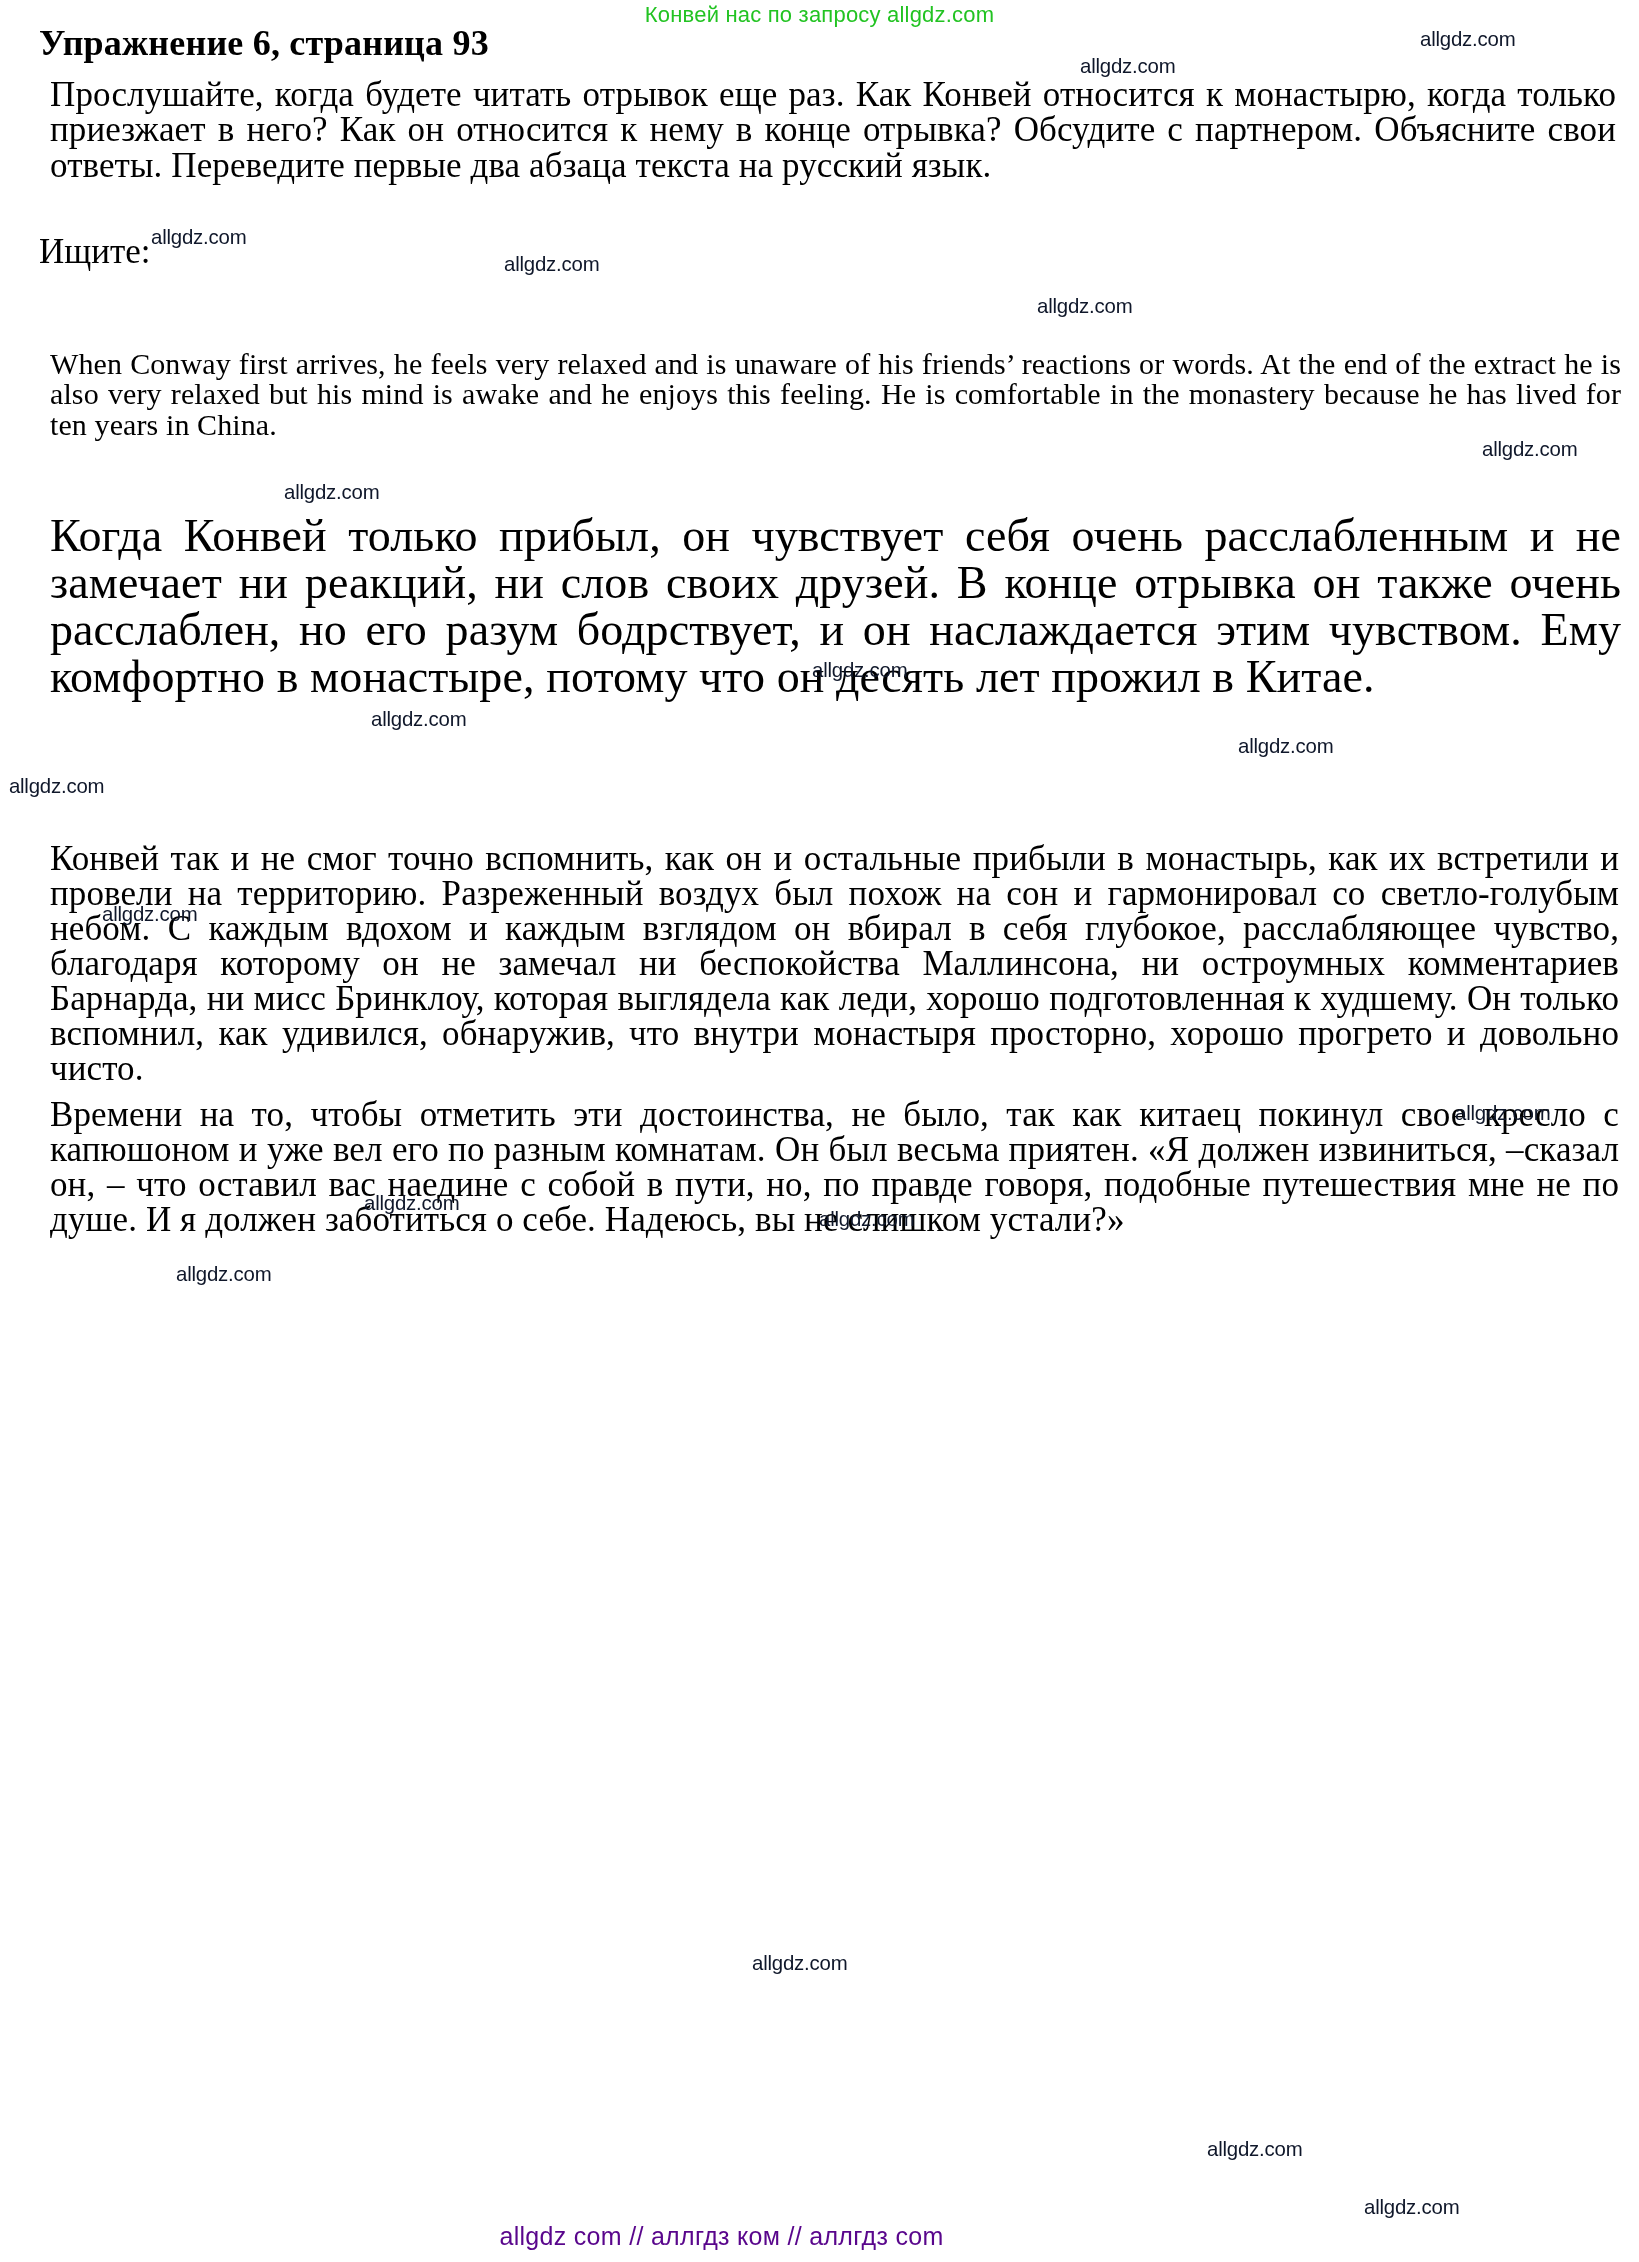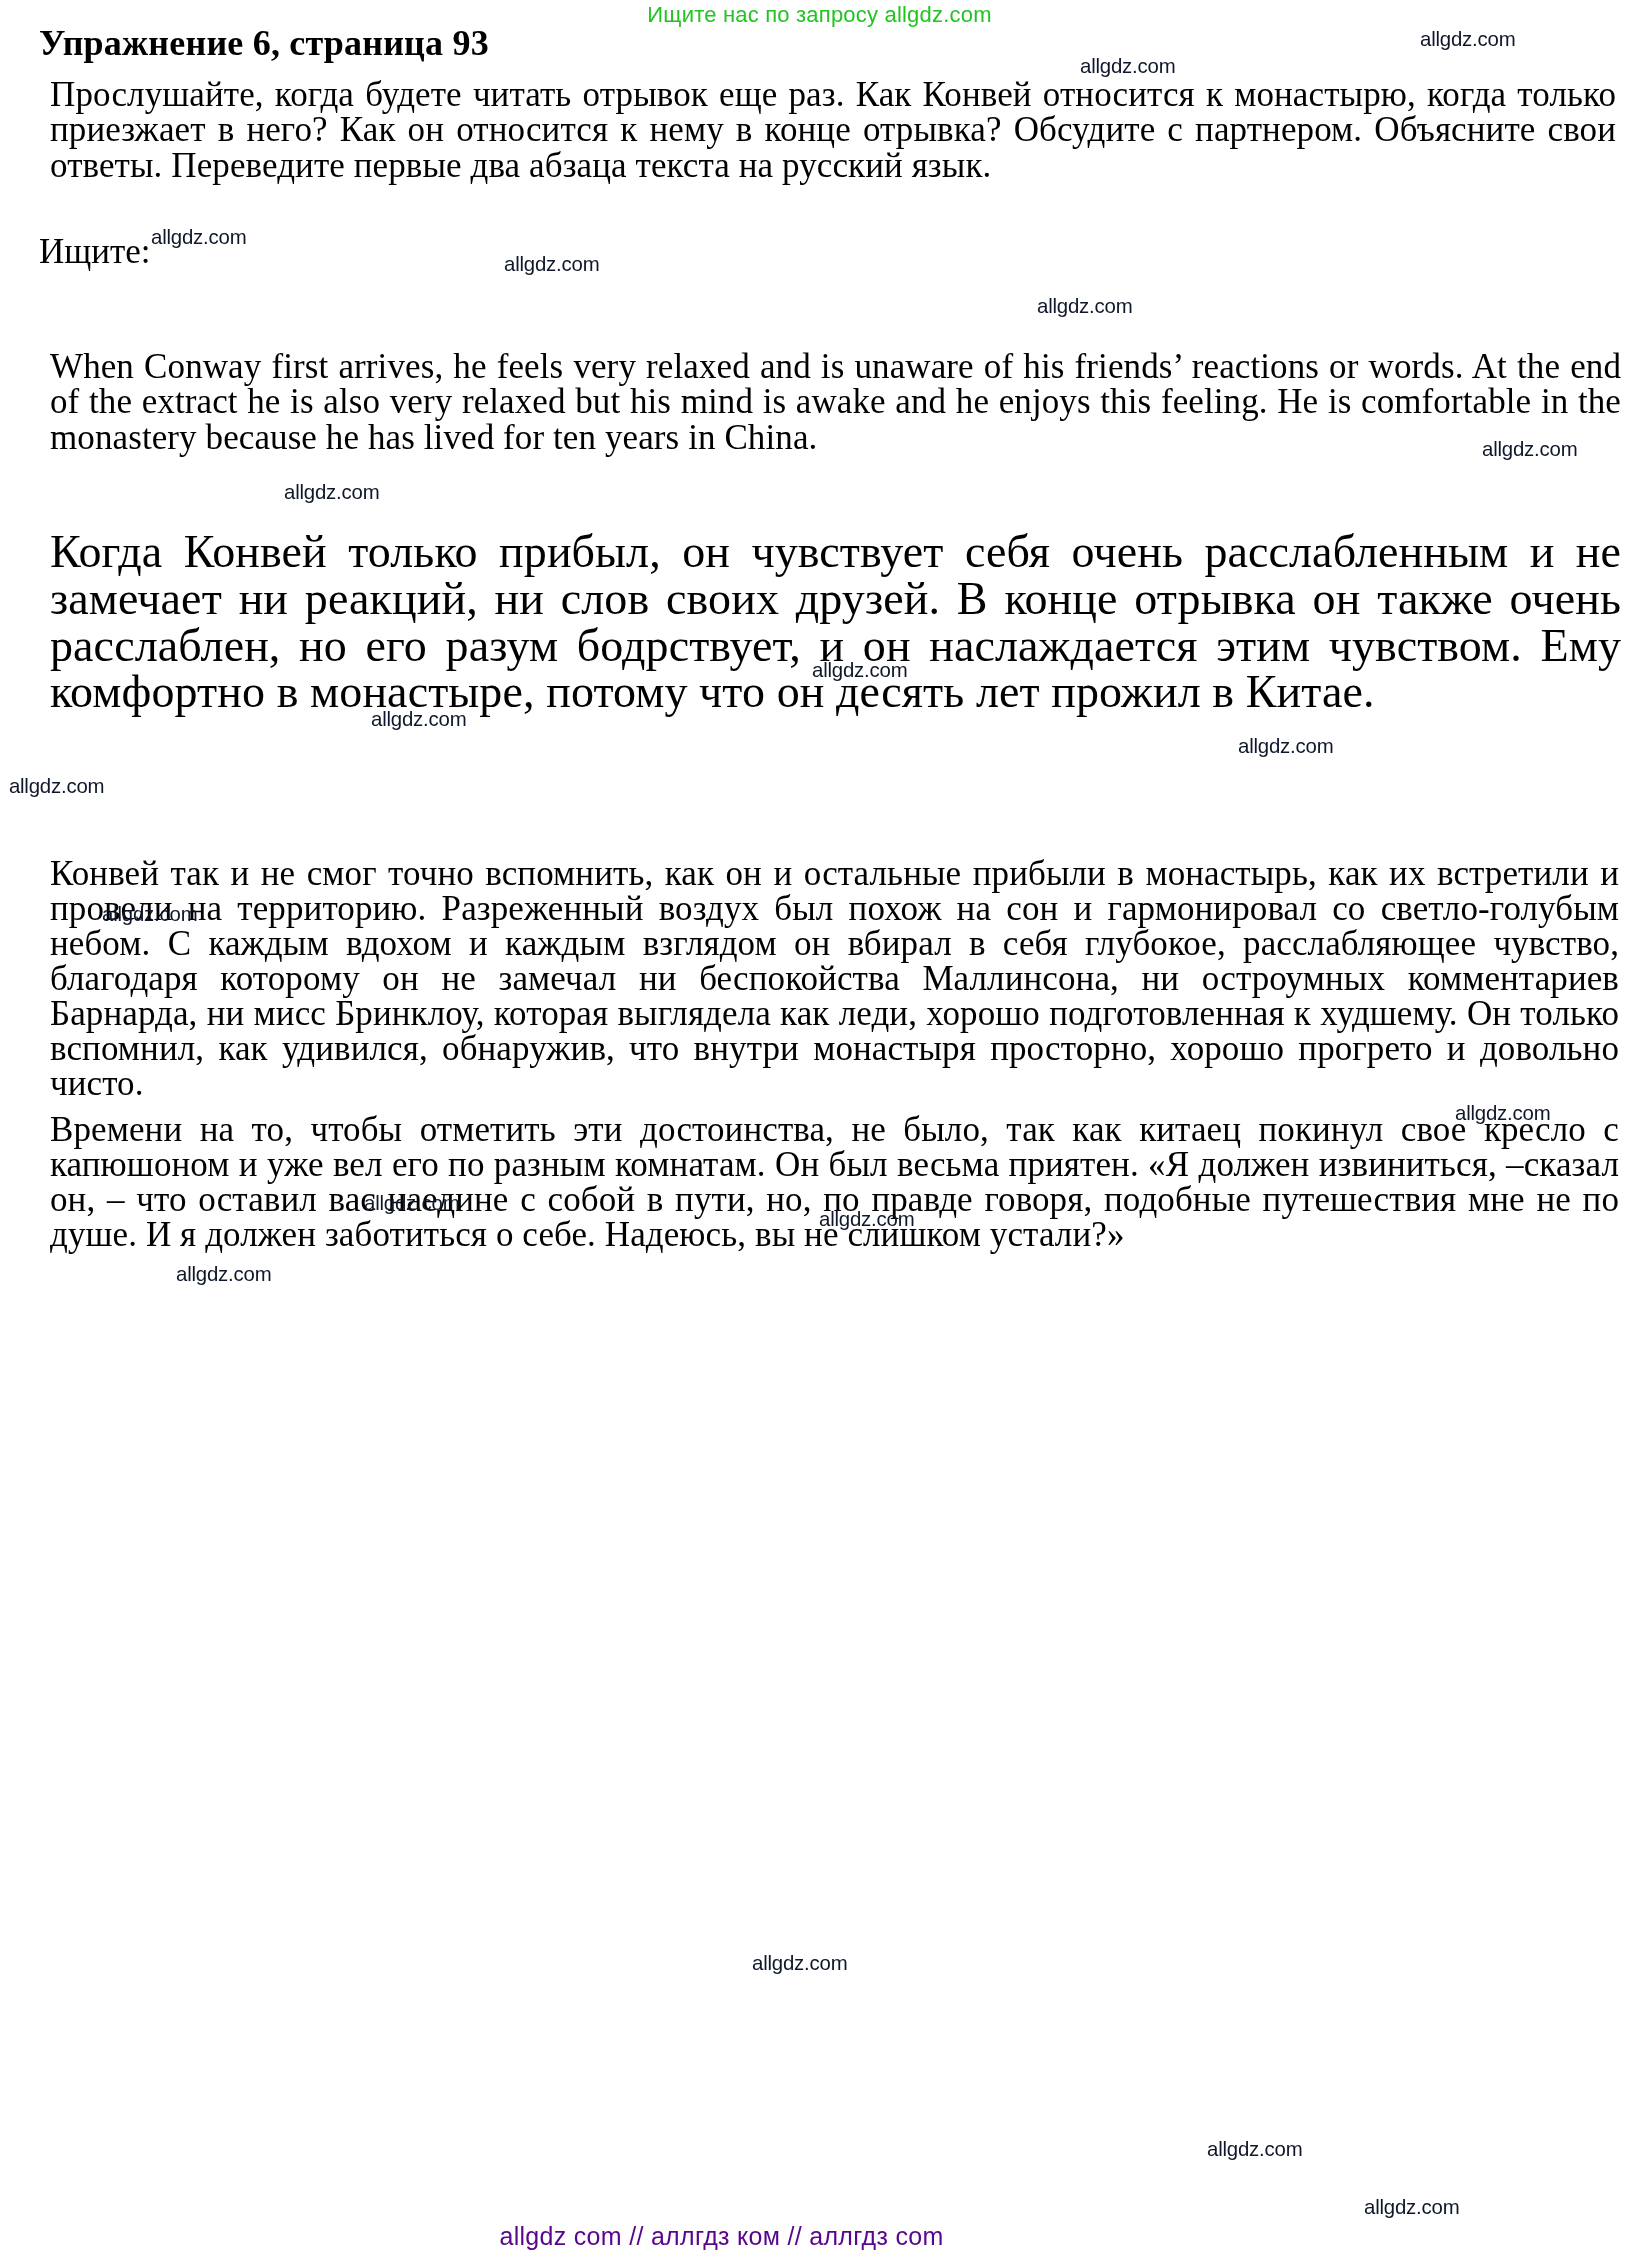--- a/index.html
+++ b/index.html
@@ -74,21 +74,21 @@
   .label-line {
     font-size: 35px;
     line-height: 1.05;
     margin: 0;
   }
   .spacer-md { height: 51px; }
   .spacer-lg { height: 67px; }
 
   p.eng {
     width: 1571px;
-    font-size: 35px;
+    font-size: 30px;
     line-height: 1.02;
   }
 
   p.rus {
     width: 1571px;
     font-size: 46px;
     line-height: 1.02;
   }
 
   p.body-para {
@@ -120,21 +120,21 @@
     color: #59068c;
     white-space: nowrap;
     letter-spacing: 0.3px;
   }
 </style>
 </head>
 <body>
 
 <div class="page">
 
-  <div class="promo-banner" style="color: rgb(34, 195, 34);">Ищите нас по запросу allgdz.com</div>
+  <div class="promo-banner" style="color: rgb(34, 195, 34);">Конвей нас по запросу allgdz.com</div>
 
   <div class="content">
 
     <h1 class="exercise-title">Упражнение 6, страница 93</h1>
 
     <p class="para task">Прослушайте, когда будете читать отрывок еще раз. Как Конвей относится к монастырю, когда только приезжает в него? Как он относится к нему в конце отрывка? Обсудите с партнером. Объясните свои ответы. Переведите первые два абзаца текста на русский язык.</p>
 
     <div class="spacer-md"></div>
 
     <p class="label-line">Ищите:</p>

